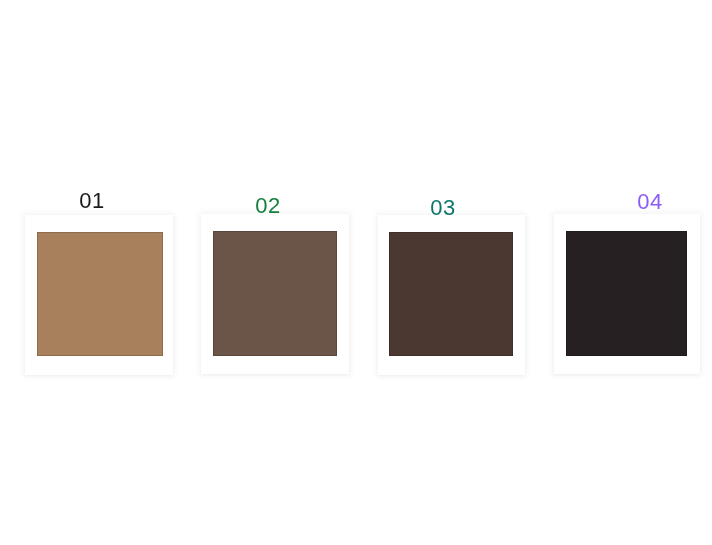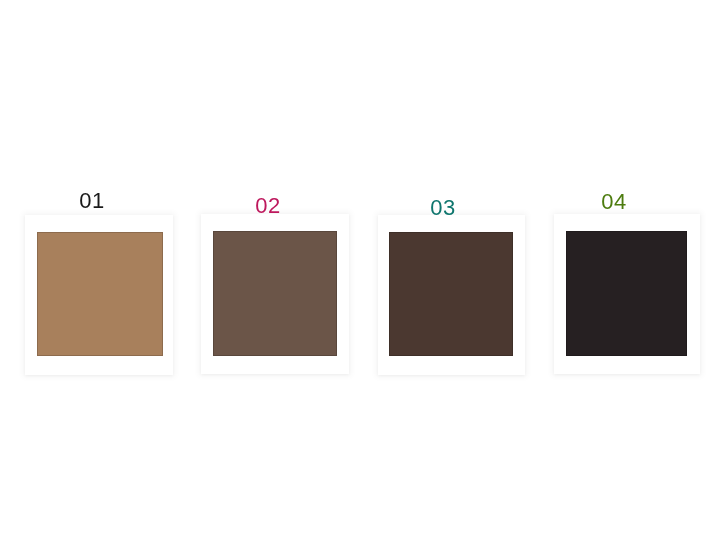--- a/index.html
+++ b/index.html
@@ -70,25 +70,25 @@
 
 <div id="swatch-board" style="width: 712px; height: 545px;">
     <div class="swatch-group" style="left: 0px; top: 0px;">
       <div class="swatch-card" style="left: 25px; top: 215px; width: 148px; height: 160px; background: rgb(255, 255, 255);"></div>
       <div class="swatch-chip" title="#a8805c" style="left: 37px; top: 232px; width: 126px; height: 124px; background: rgb(168, 128, 92);"></div>
       <div class="swatch-label" style="left: 92px; top: 190px; color: rgb(26, 26, 26);">01</div>
     </div>
     <div class="swatch-group" style="left: 0px; top: 0px;">
       <div class="swatch-card" style="left: 201px; top: 214px; width: 148px; height: 160px; background: rgb(255, 255, 255);"></div>
       <div class="swatch-chip" title="#6b5548" style="left: 213px; top: 231px; width: 124px; height: 125px; background: rgb(107, 85, 72);"></div>
-      <div class="swatch-label" style="left: 268px; top: 195px; color: #be185d;">02</div>
+      <div class="swatch-label" style="left: 268px; top: 195px; color: #15803d;">02</div>
     </div>
     <div class="swatch-group" style="left: 0px; top: 0px;">
       <div class="swatch-card" style="left: 378px; top: 215px; width: 147px; height: 160px; background: rgb(255, 255, 255);"></div>
       <div class="swatch-chip" title="#4b3830" style="left: 389px; top: 232px; width: 124px; height: 124px; background: rgb(75, 56, 48);"></div>
       <div class="swatch-label" style="left: 443px; top: 197px; color: #0f766e;">03</div>
     </div>
     <div class="swatch-group" style="left: 0px; top: 0px;">
       <div class="swatch-card" style="left: 554px; top: 214px; width: 146px; height: 160px; background: rgb(255, 255, 255);"></div>
       <div class="swatch-chip" title="#262022" style="left: 566px; top: 231px; width: 121px; height: 125px; background: rgb(38, 32, 34);"></div>
-      <div class="swatch-label" style="left: 614px; top: 191px; color: #4d7c0f;">04</div>
+      <div class="swatch-label" style="left: 650px; top: 191px; color: #8b5cf6;">04</div>
     </div>
   </div>
 
 </body></html>

